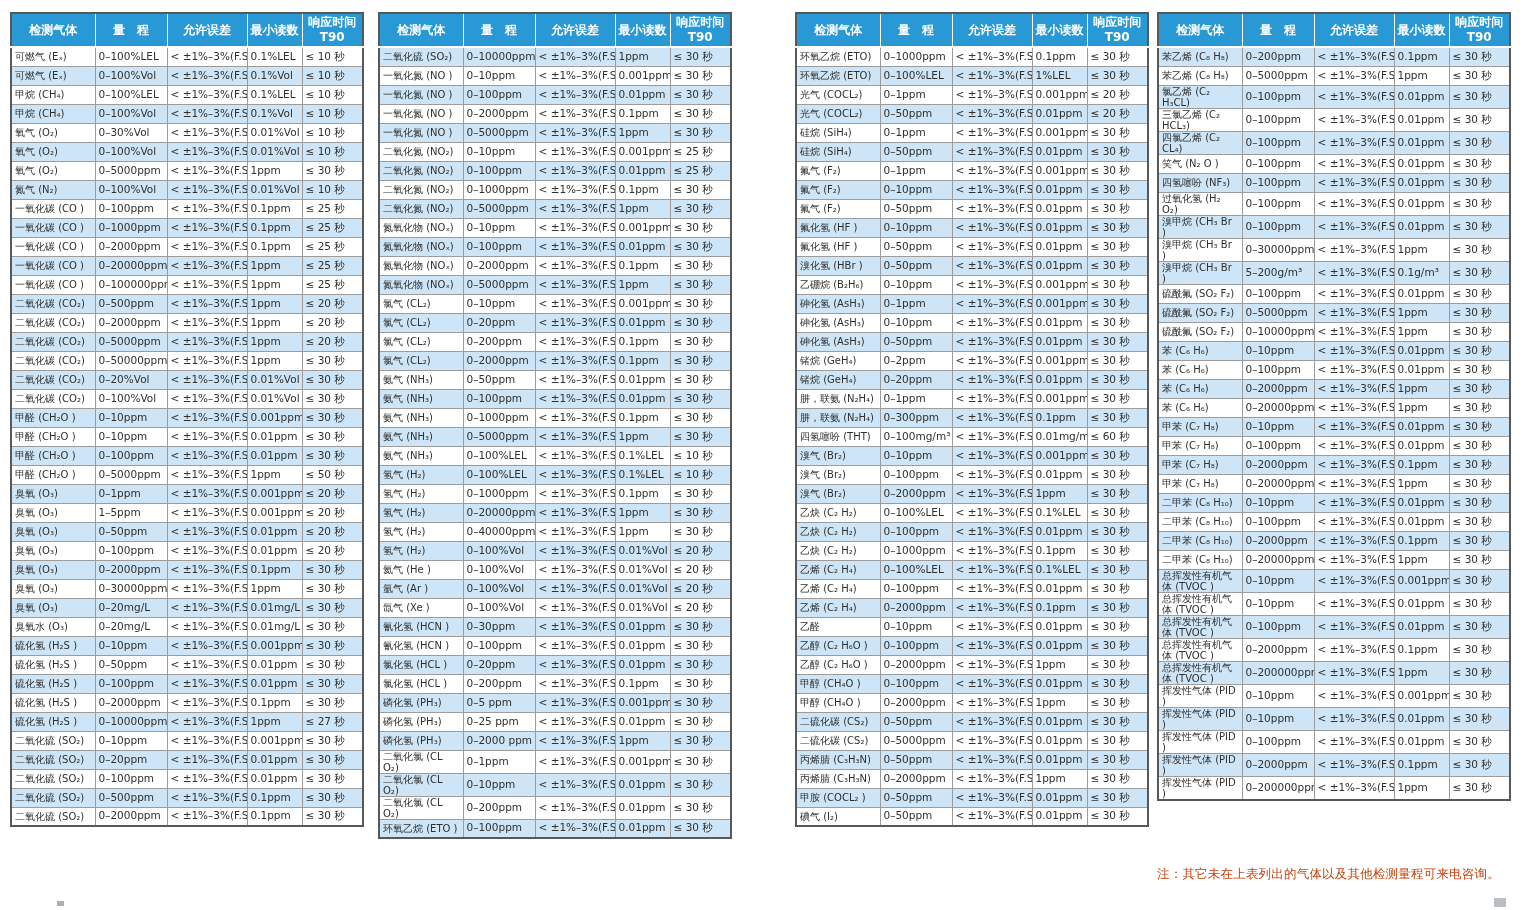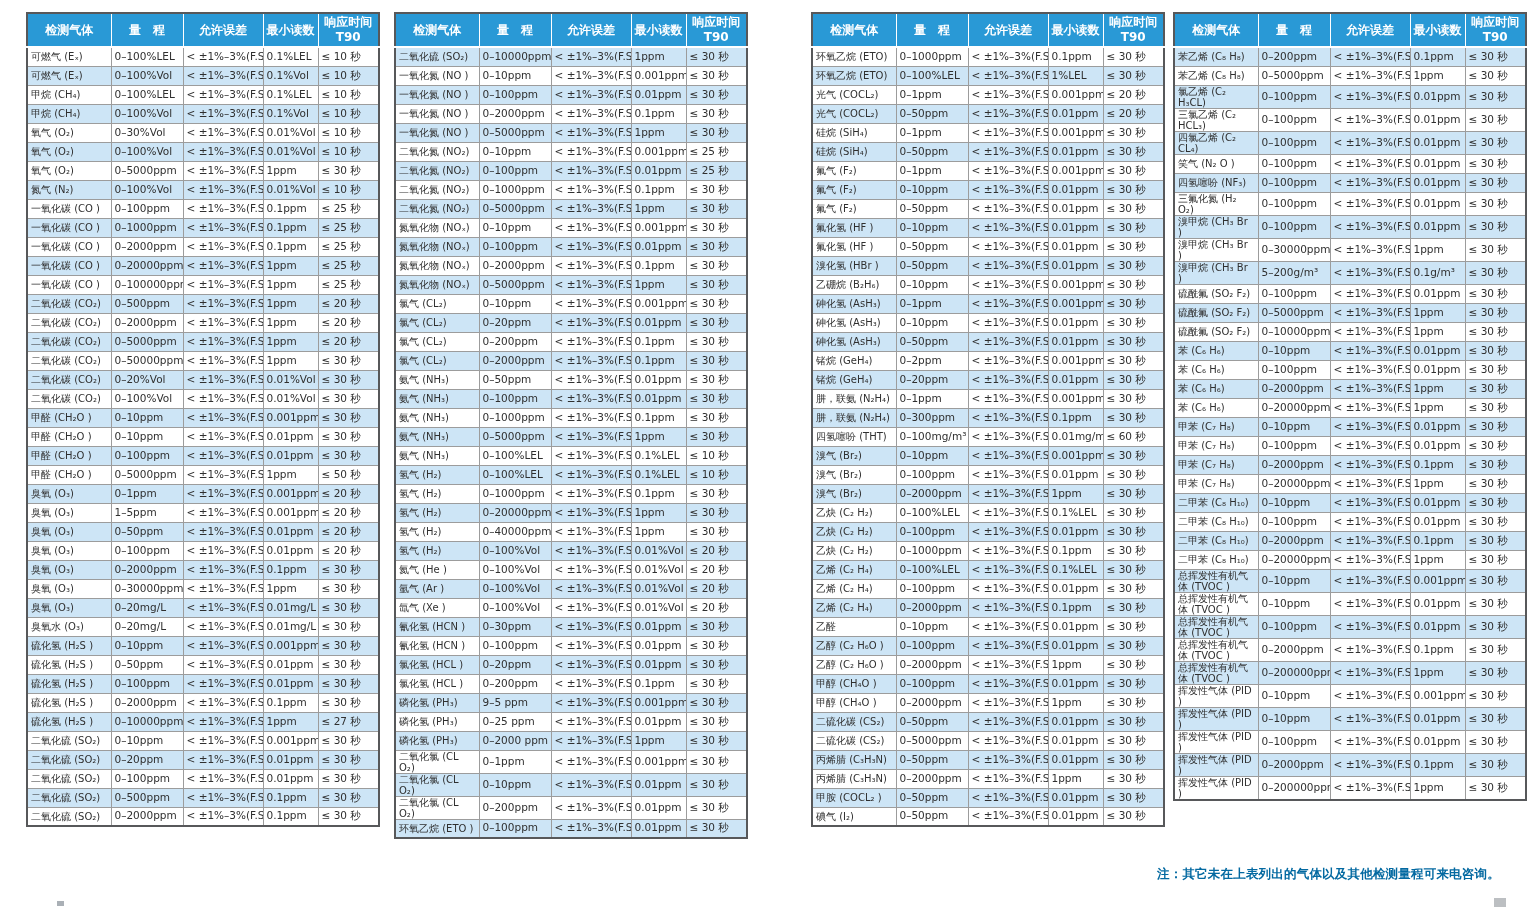--- a/index.html
+++ b/index.html
@@ -10,21 +10,21 @@
     --text:#2f2f2f;
     --header-text:#ffffff;
   }
   *{box-sizing:border-box;}
   html,body{margin:0;padding:0;}
   body{
     width:1532px;height:910px;position:relative;overflow:hidden;
     background:#ffffff;color:var(--text);
     font-family:"DejaVu Sans","Liberation Sans",sans-serif;
   }
-  .twrap{position:absolute;top:12px;margin-left:16px;}
+  .twrap{position:absolute;top:12px;}
   #w0{left:10px;} #w1{left:378px;} #w2{left:795px;} #w3{left:1157px;}
   table.spec-table{
     width:352px;border-collapse:collapse;table-layout:fixed;
     border:2px solid var(--border-outer);
     background:#fff;
   }
   table.spec-table th{
     background:var(--header-bg);color:var(--header-text);
     font-size:12px;font-weight:bold;text-align:center;
     height:34px;padding:1px 2px;line-height:1.25;
@@ -32,21 +32,21 @@
   }
   table.spec-table td{
     font-size:10.5px;height:19px;padding:0 3px;line-height:1.1;
     border:1px solid var(--border-inner);
     white-space:nowrap;overflow:hidden;text-align:left;vertical-align:middle;
   }
   table.spec-table td:first-child{white-space:normal;font-size:10px;}
   table.spec-table tr.alt td{background:var(--row-alt-bg);}
   .note{
     position:absolute;left:1157px;top:866px;width:360px;
-    font-size:12.5px;color:#0369a1;letter-spacing:0.2px;font-weight:bold;
+    font-size:12.5px;color:#c2410c;letter-spacing:0.2px;
   }
   .corner-mark{position:absolute;background:#aab0b6;}
   #mark-left{left:57px;top:901px;width:7px;height:5px;}
   #mark-right{left:1494px;top:898px;width:12px;height:9px;background:#bcbfc2;}
 </style>
 </head>
 <body>
 
 <div class="twrap" id="w0">
   <table class="spec-table" id="table-0">
@@ -609,21 +609,21 @@
         </tr>
         <tr>
           <td>氯化氢 (HCL )</td>
           <td>0–200ppm</td>
           <td>&lt; ±1%–3%(F.S)</td>
           <td>0.1ppm</td>
           <td>≤ 30 秒</td>
         </tr>
         <tr class="alt">
           <td>磷化氢 (PH₃)</td>
-          <td>9–5 ppm</td>
+          <td>0–5 ppm</td>
           <td>&lt; ±1%–3%(F.S)</td>
           <td>0.001ppm</td>
           <td>≤ 30 秒</td>
         </tr>
         <tr>
           <td>磷化氢 (PH₃)</td>
           <td>0–25 ppm</td>
           <td>&lt; ±1%–3%(F.S)</td>
           <td>0.01ppm</td>
           <td>≤ 30 秒</td>
@@ -1037,21 +1037,21 @@
           <td>≤ 30 秒</td>
         </tr>
         <tr class="alt">
           <td>四氢噻吩 (NF₃)</td>
           <td>0–100ppm</td>
           <td>&lt; ±1%–3%(F.S)</td>
           <td>0.01ppm</td>
           <td>≤ 30 秒</td>
         </tr>
         <tr>
-          <td>三氟化氮 (H₂ O₂)</td>
+          <td>过氧化氢 (H₂ O₂)</td>
           <td>0–100ppm</td>
           <td>&lt; ±1%–3%(F.S)</td>
           <td>0.01ppm</td>
           <td>≤ 30 秒</td>
         </tr>
         <tr class="alt">
           <td>溴甲烷 (CH₃ Br )</td>
           <td>0–100ppm</td>
           <td>&lt; ±1%–3%(F.S)</td>
           <td>0.01ppm</td>

